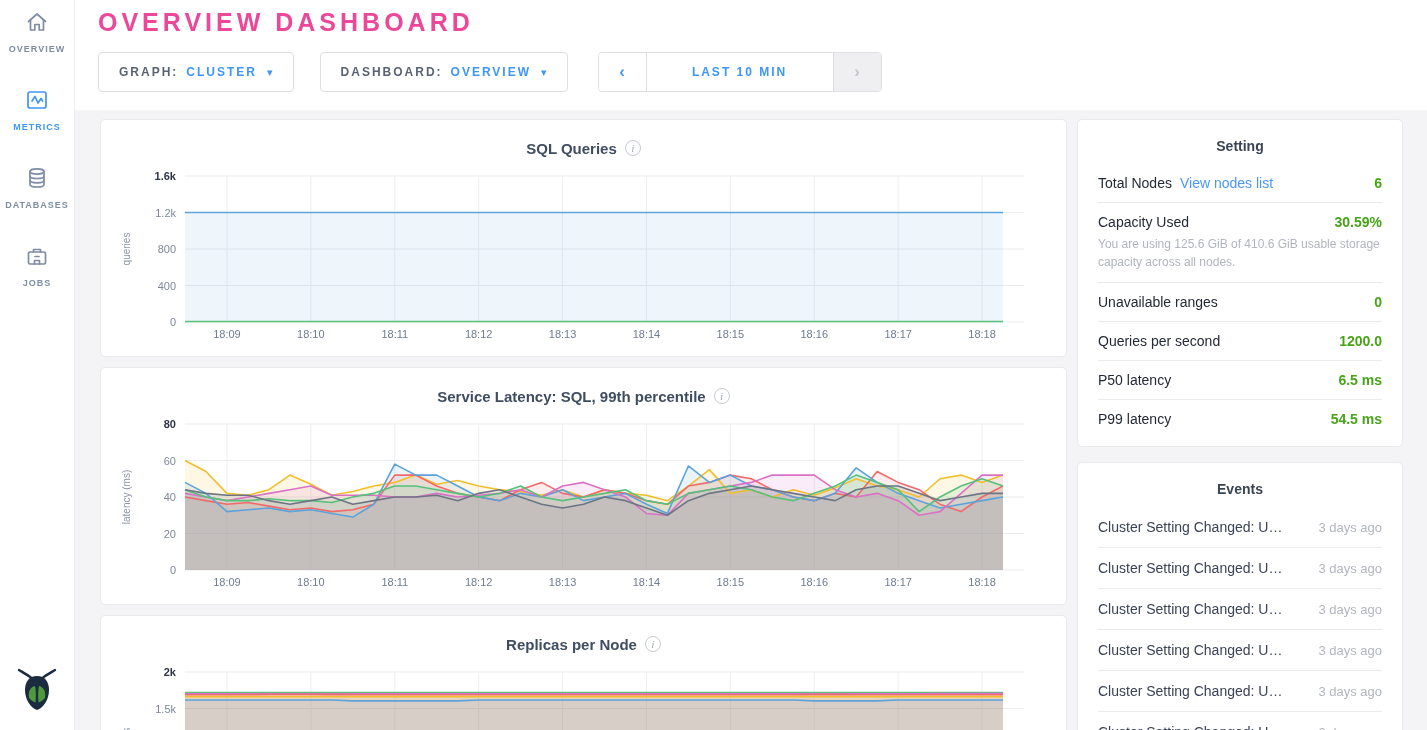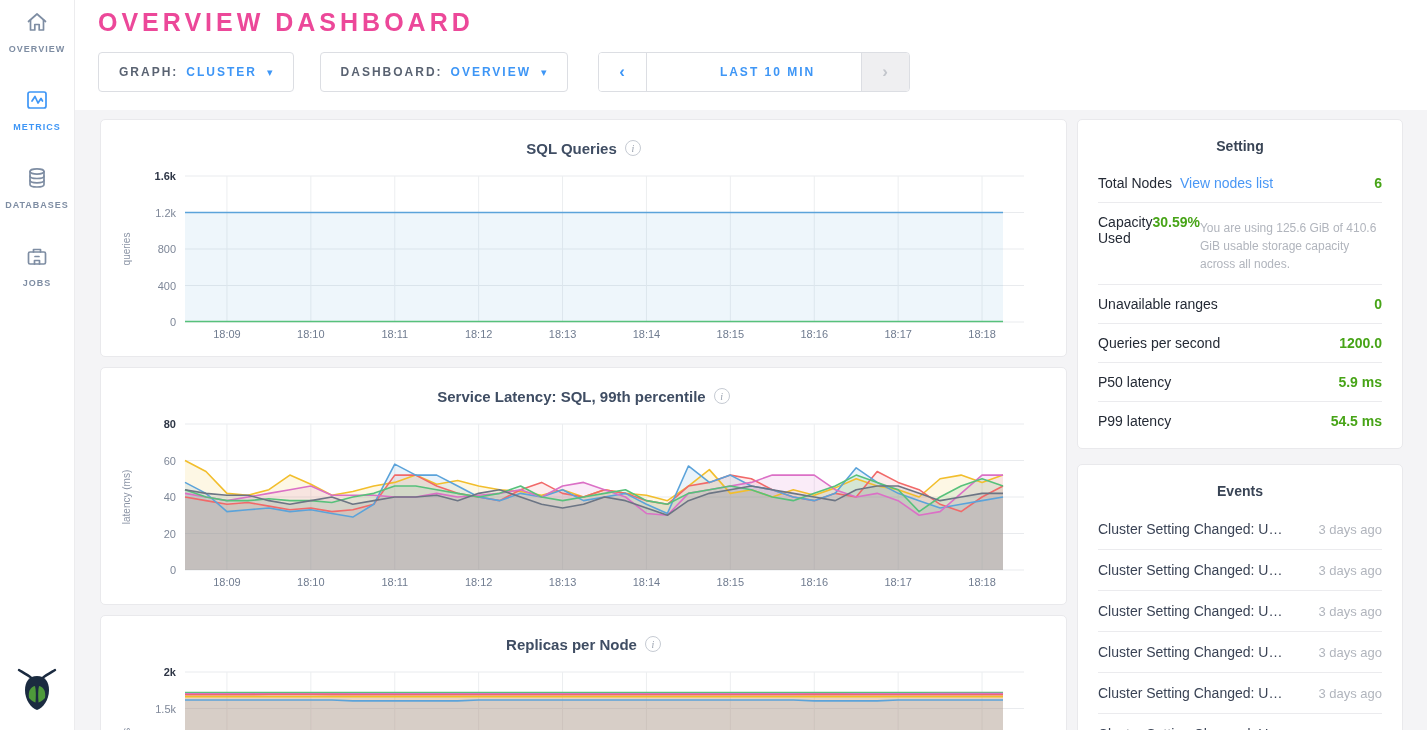--- a/index.html
+++ b/index.html
@@ -31,21 +31,21 @@
   .dd-value { font-size:12px; font-weight:700; letter-spacing:2px; color:#3e96f6; margin-left:8px; }
   .dd-caret { color:#3e96f6; font-size:11px; margin-left:10px; }
   .time-selector { display:flex; border:1px solid #dcdee3; border-radius:4px;
     overflow:hidden; height:40px; margin-left:4px; }
   .ts-btn { width:48px; display:flex; align-items:center; justify-content:center;
     background:#fff; cursor:pointer; font-size:17px; font-weight:700; color:#3e96f6; }
   .ts-prev { border-right:1px solid #dcdee3; }
   .ts-next { border-left:1px solid #dcdee3; background:#efeff1; color:#c3c6cc; }
   .ts-range { width:186px; display:flex; align-items:center; justify-content:center;
     font-size:12px; font-weight:700; letter-spacing:2px; color:#3e96f6; background:#fff;
-    cursor:pointer;margin-left:28px; }
+    cursor:pointer; }
 
   
   .content { flex:1; background:#f4f4f6; padding:9px 24px 0 25px; display:flex; gap:10px;
     align-items:flex-start; }
   .charts-col { width:967px; display:flex; flex-direction:column; gap:10px; flex:none; }
   .panel { background:#fff; border:1px solid #e9e9ec; border-radius:5px; }
   .chart-panel { height:238px; padding:10px 16px 6px 16px; }
   .chart-title-row { display:flex; align-items:center; justify-content:center;
     height:36px; gap:8px; }
   .chart-title { font-size:15px; font-weight:700; color:#3f4d63; }
@@ -62,21 +62,21 @@
   .right-col { width:326px; flex:none; display:flex; flex-direction:column; gap:15px; }
   .side-panel { padding:10px 20px 8px 20px; }
   .side-title { text-align:center; font-size:14px; font-weight:700; color:#394455;
     padding:8px 0 10px 0; }
   .srow { display:flex; align-items:baseline; padding:11px 0; border-bottom:1px solid #ebebee; }
   .srow:last-child { border-bottom:none; }
   .srow-main { display:flex; align-items:baseline; }
   .srow-label { font-size:14px; color:#242a35; }
   .srow-link { font-size:14px; color:#4997f5; margin-left:8px; cursor:pointer; }
   .srow-value { margin-left:auto; font-size:14px; font-weight:700; color:#47a417; }
-  .srow-stacked { align-items:stretch; }
+  .srow-stacked { flex-direction:column; align-items:stretch; }
   .srow-caption { font-size:12px; color:#b1b5bd; line-height:1.5; margin-top:5px; }
   .erow { display:flex; align-items:baseline; padding:12px 0; border-bottom:1px solid #ebebee; }
   .erow-text { font-size:14px; color:#3a4355; white-space:nowrap; overflow:hidden; }
   .erow-time { margin-left:auto; font-size:13px; color:#b1b5bd; padding-left:10px;
     white-space:nowrap; }
 </style>
 </head>
 <body>
 
 <div class="app">
@@ -333,21 +333,21 @@
           <div class="srow">
             <span class="srow-label">Unavailable ranges</span>
             <span class="srow-value">0</span>
           </div>
           <div class="srow">
             <span class="srow-label">Queries per second</span>
             <span class="srow-value">1200.0</span>
           </div>
           <div class="srow">
             <span class="srow-label">P50 latency</span>
-            <span class="srow-value">5.9 ms</span>
+            <span class="srow-value">6.5 ms</span>
           </div>
           <div class="srow">
             <span class="srow-label">P99 latency</span>
             <span class="srow-value">54.5 ms</span>
           </div>
         </section>
 
         <section class="panel side-panel">
           <div class="side-title">Events</div>
 

